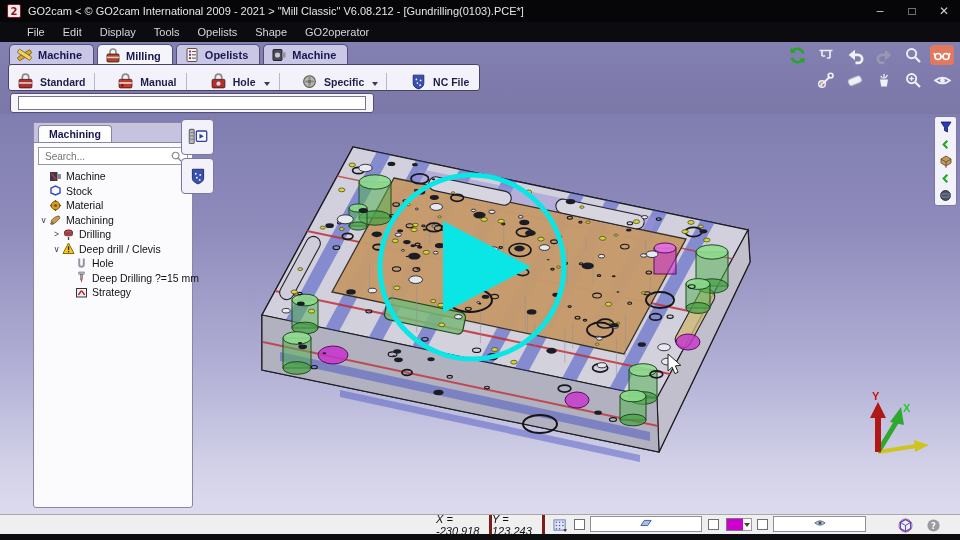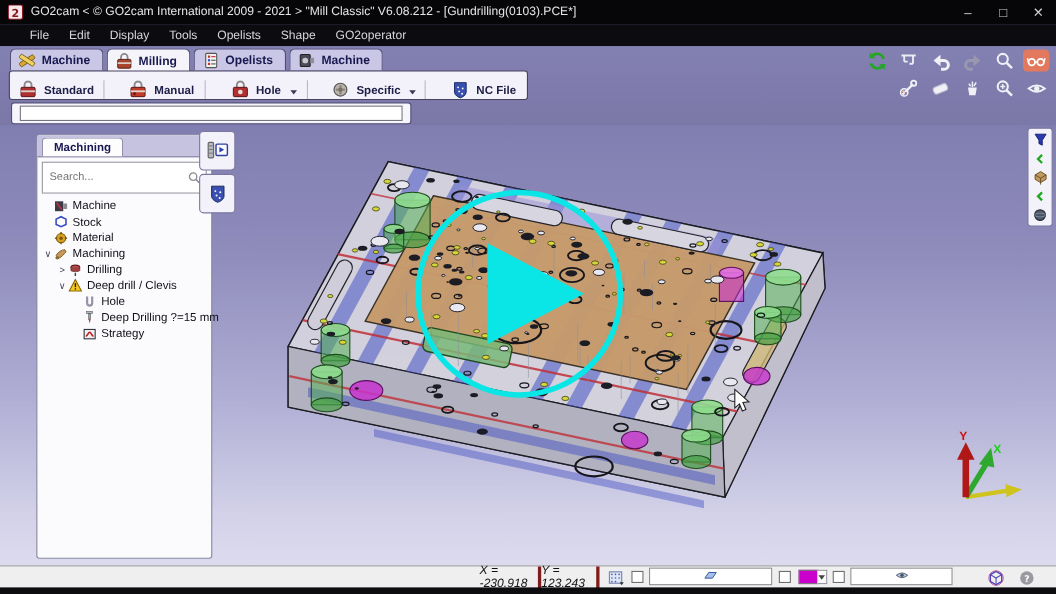--- a/index.html
+++ b/index.html
@@ -38,21 +38,21 @@
   .prompt-input{flex:1;height:12px;background:#fff;border:1px solid #77767f;font-size:10px;font-family:"Liberation Sans",sans-serif;padding:0 3px;}
 
   
   .viewport{position:absolute;top:114px;left:0;width:960px;height:400px;background:linear-gradient(180deg,#807db0 0%,#908dbd 30%,#b0aed4 62%,#d2d1e8 88%,#dcdbee 100%);}
   #cad{position:absolute;top:0;left:0;}
 
   
   .side-panel{position:absolute;left:12px;top:8px;width:160px;height:386px;background:#fbfbfd;border:1px solid #8886a2;border-radius:3px;box-sizing:border-box;margin-left:21px;}
   .panel-tabs{height:19px;background:#c6c3e0;border-bottom:1px solid #8886a2;display:flex;align-items:flex-end;padding-left:4px;}
   .panel-tab{height:16px;background:#fdfdfe;border:1px solid #8886a2;border-bottom:none;border-radius:4px 4px 0 0;font-size:10.5px;font-weight:bold;color:#181850;display:flex;align-items:center;padding:0 10px;}
-  .search-box{margin:4px;height:29px;border:1px solid #9a99a4;background:#fff;display:flex;align-items:center;box-sizing:border-box;padding:0 4px;}
+  .search-box{margin:4px;height:18px;border:1px solid #9a99a4;background:#fff;display:flex;align-items:center;box-sizing:border-box;padding:0 4px;}
   .search-box input{flex:1;border:none;outline:none;font-size:10px;color:#555;font-family:"Liberation Sans",sans-serif;min-width:0;}
   .tree{margin-top:2px;}
   .trow{display:flex;align-items:center;height:14.5px;font-size:10.5px;color:#101018;white-space:nowrap;}
   .exp{width:11px;font-size:8.5px;color:#44445a;text-align:center;flex:none;}
   .trow .ic{width:13px;height:13px;margin-right:4px;flex:none;}
 
   
   .float-tools{position:absolute;left:181px;top:5px;display:flex;flex-direction:column;gap:3px;}
   .float-btn{width:33px;height:36px;background:#f3f2fa;border:1px solid #7a78a0;border-radius:4px;display:flex;align-items:center;justify-content:center;cursor:pointer;padding:0;}
 

